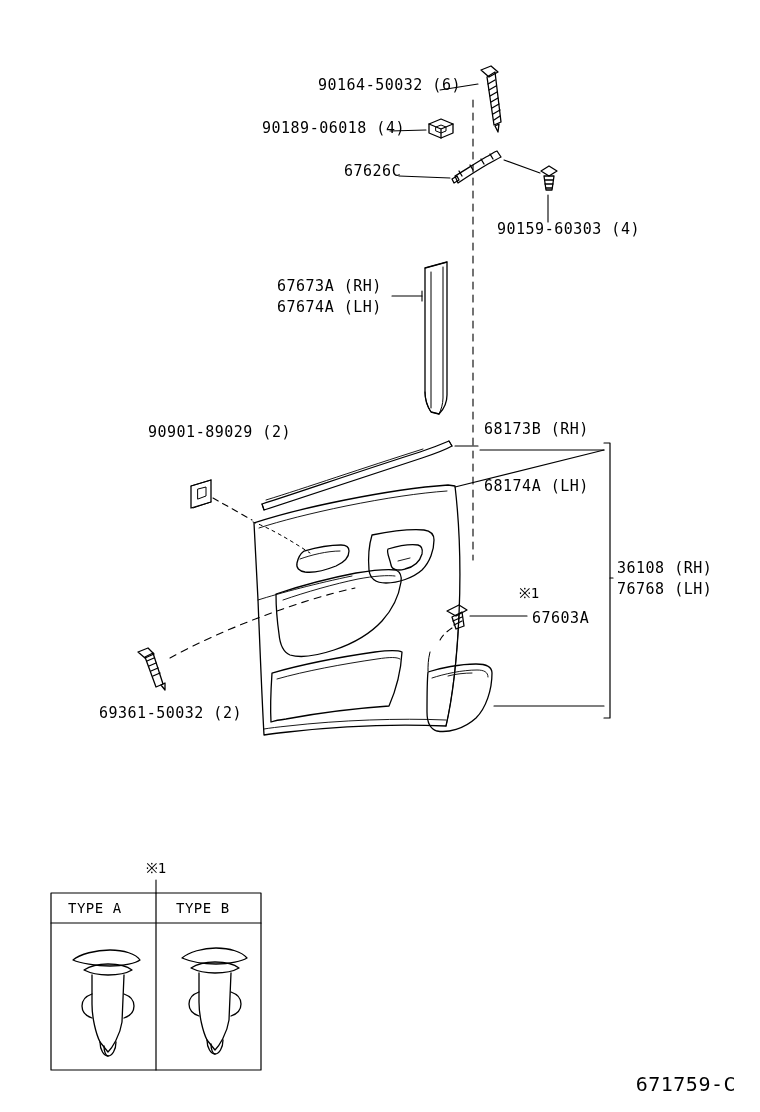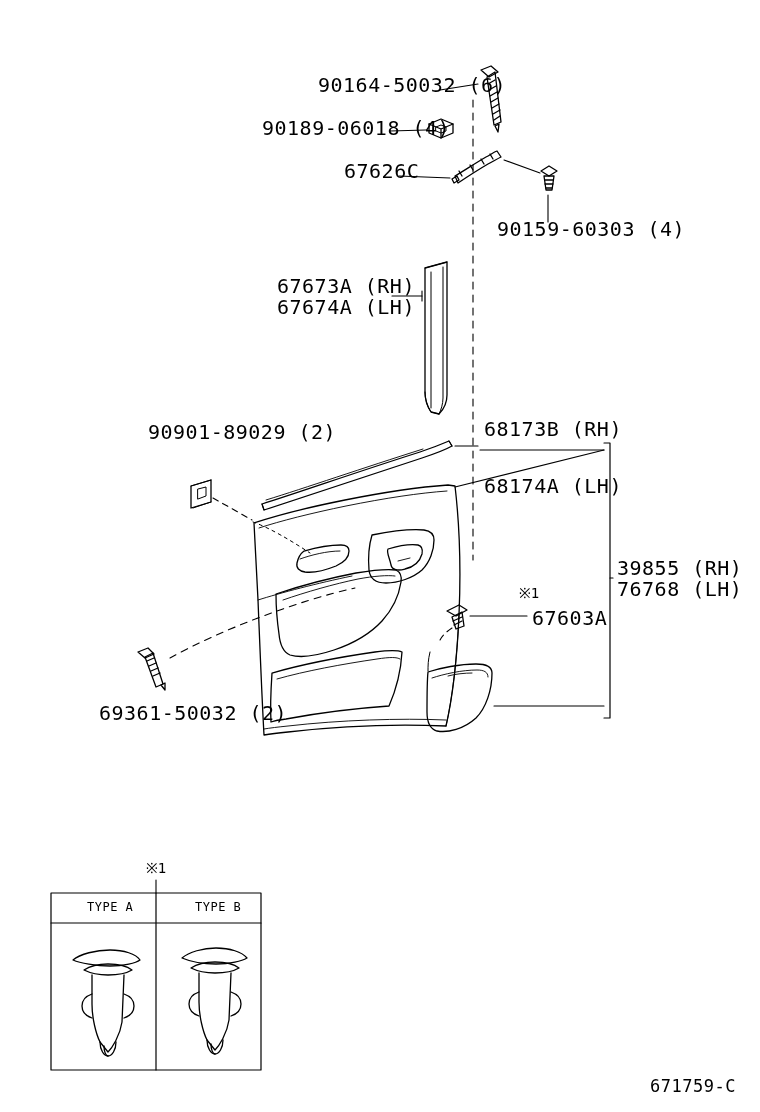--- a/index.html
+++ b/index.html
@@ -18,40 +18,39 @@
   #diagram {
     position: absolute;
     left: 0;
     top: 0;
     width: 760px;
     height: 1112px;
   }
   .lbl {
     position: absolute;
     font-family: "DejaVu Sans Mono", monospace;
-    font-size: 20px;
+    font-size: 15px;
     letter-spacing: 0.5px;
     color: #000;
     white-space: pre;
     line-height: 18px;
   }
   .partcode {
     position: absolute;
     right: 24px;
     bottom: 16px;
     font-family: "DejaVu Sans Mono", monospace;
-    font-size: 17px;
+    font-size: 20px;
     letter-spacing: 0.5px;
   }
   .typelabel {
     position: absolute;
     font-family: "DejaVu Sans Mono", monospace;
-    font-size: 12px;
+    font-size: 14px;
     letter-spacing: 0.5px;
-    margin-left: 19px;
   }
   .marknote {
     position: absolute;
     font-family: "DejaVu Sans Mono", monospace;
     font-size: 14px;
   }
 </style>
 </head>
 <body>
 
@@ -217,21 +216,21 @@
 
 <div class="lbl" style="left:318px; top:76px;">90164-50032 (6)</div>
 <div class="lbl" style="left:262px; top:119px;text-align:right;">90189-06018 (4)</div>
 <div class="lbl" style="left:344px; top:162px;">67626C</div>
 <div class="lbl" style="left:497px; top:220px;">90159-60303 (4)</div>
 <div class="lbl" style="left:277px; top:277px;text-align:center;">67673A (RH)</div>
 <div class="lbl" style="left:277px; top:298px;">67674A (LH)</div>
 <div class="lbl" style="left:148px; top:423px;">90901-89029 (2)</div>
 <div class="lbl" style="left:484px; top:420px;">68173B (RH)</div>
 <div class="lbl" style="left:484px; top:441px;margin-top:36px;">68174A (LH)</div>
-<div class="lbl" style="left:617px; top:559px;">39855 (RH)</div>
+<div class="lbl" style="left:617px; top:559px;">36108 (RH)</div>
 <div class="lbl" style="left:617px; top:580px;">76768 (LH)</div>
 <div class="marknote" style="left:519px; top:583px;">※1</div>
 <div class="lbl" style="left:532px; top:609px;">67603A</div>
 <div class="lbl" style="left:99px; top:704px;">69361-50032 (2)</div>
 <div class="marknote" style="left:146px; top:858px;">※1</div>
 
 <div class="typelabel" style="left:68px; top:900px;">TYPE A</div>
 <div class="typelabel" style="left:176px; top:900px;">TYPE B</div>
 
 <div class="partcode">671759-C</div>

